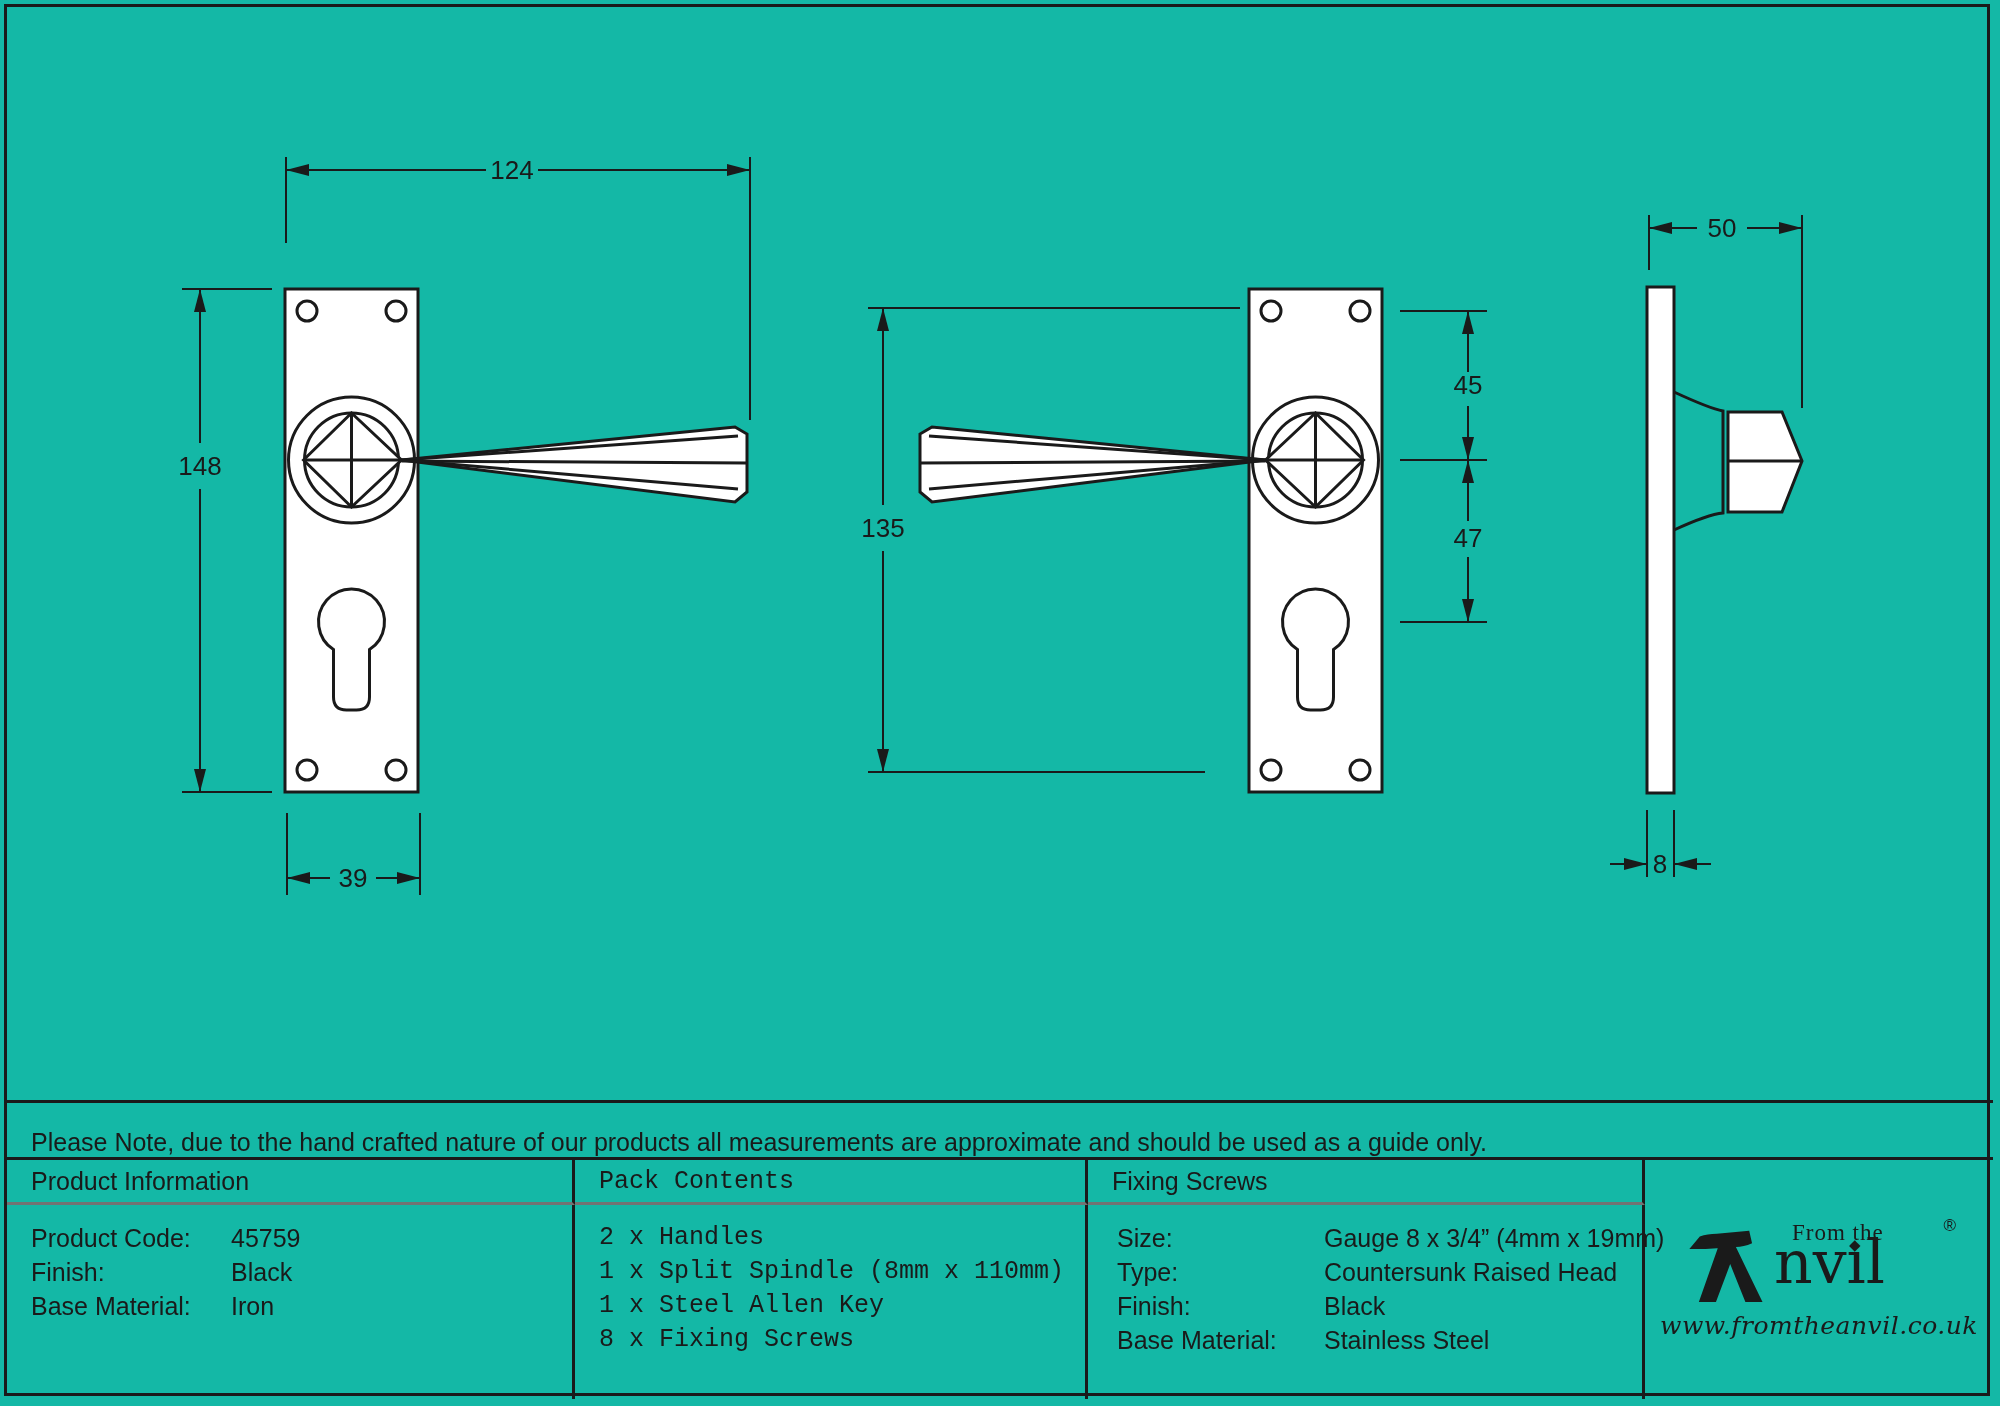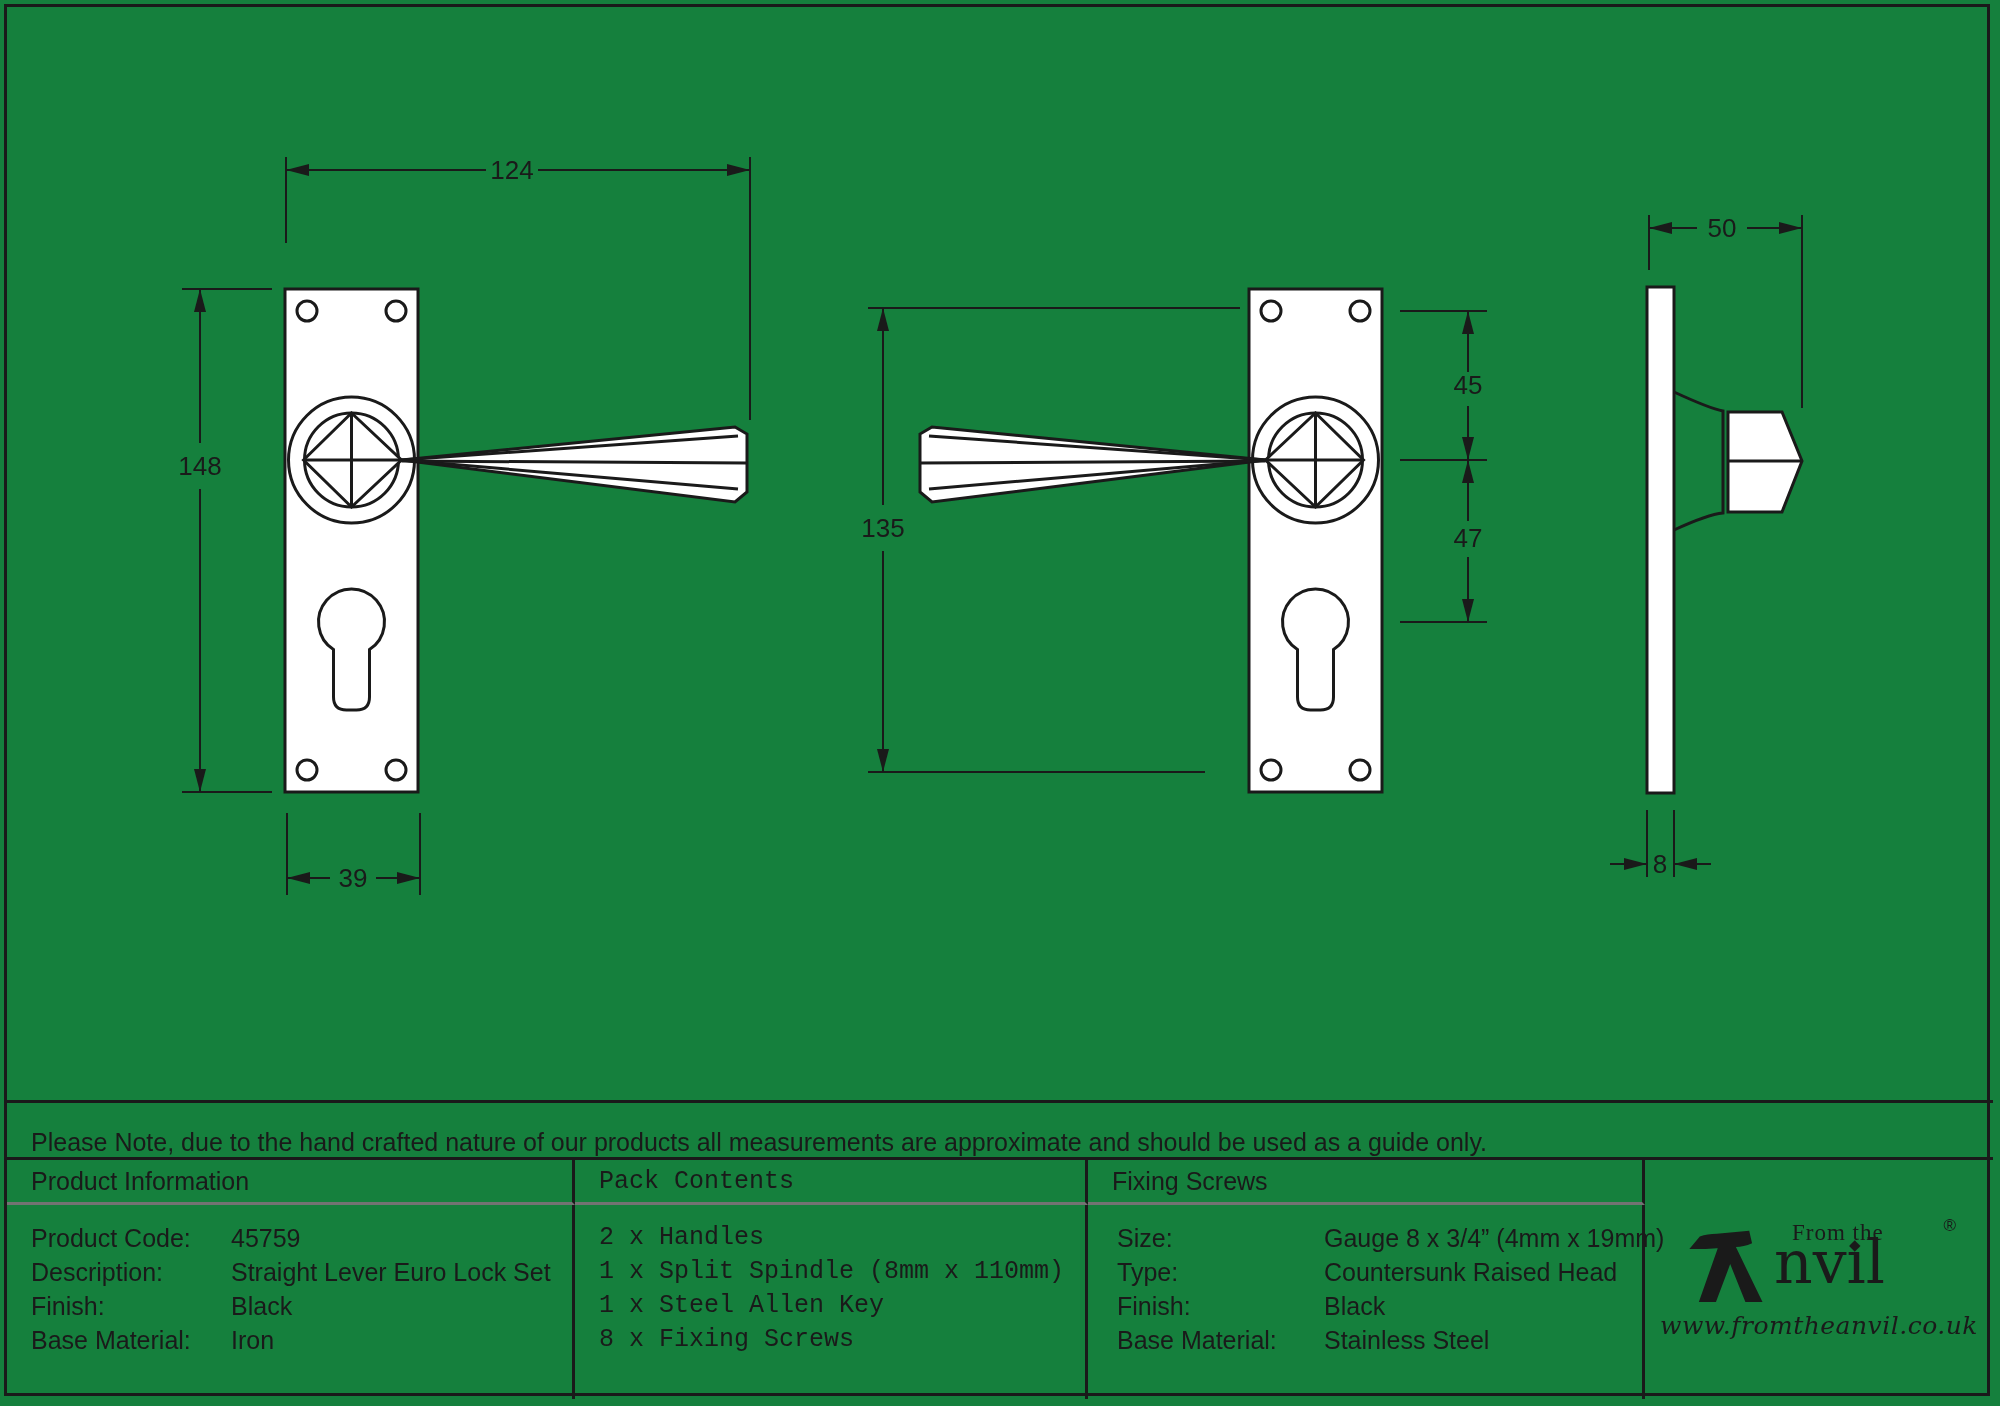--- a/index.html
+++ b/index.html
@@ -1,17 +1,17 @@
 <!DOCTYPE html>
 <html><head>
 <meta charset="utf-8">
 <style>
   html,body{margin:0;padding:0;background:#e8e8e8;}
   .page{
-    position:relative;width:2000px;height:1406px;background:#15803d;
+    position:relative;width:2000px;height:1406px;background:#14b8a6;
     font-family:"Liberation Sans",sans-serif;color:#1a1a1a;overflow:hidden;
   }
   .frame{
     position:absolute;left:4px;top:4px;width:1986px;height:1392px;
     border:3px solid #1a1a1a;box-sizing:border-box;
   }
   .drawing-svg{position:absolute;left:0;top:0;}
   .dim-label{font-family:"Liberation Sans",sans-serif;font-size:26px;fill:#1a1a1a;text-anchor:middle;}
   .obj{fill:#ffffff;stroke:#1a1a1a;stroke-width:3;}
   .obj-line{fill:none;stroke:#1a1a1a;stroke-width:3;}
@@ -220,24 +220,20 @@
       </div>
       <div class="url">www.fromtheanvil.co.uk</div>
     </div>
 
     <div class="cell content-cell col1">
       <div class="kv">
         <span class="k">Product Code:</span>
         <span class="v">45759</span>
       </div>
       <div class="kv">
-        <span class="k">Description:</span>
-        <span class="v">Straight Lever Euro Lock Set</span>
-      </div>
-      <div class="kv">
         <span class="k">Finish:</span>
         <span class="v">Black</span>
       </div>
       <div class="kv">
         <span class="k">Base Material:</span>
         <span class="v">Iron</span>
       </div>
     </div>
 
     <div class="cell content-cell col2">

